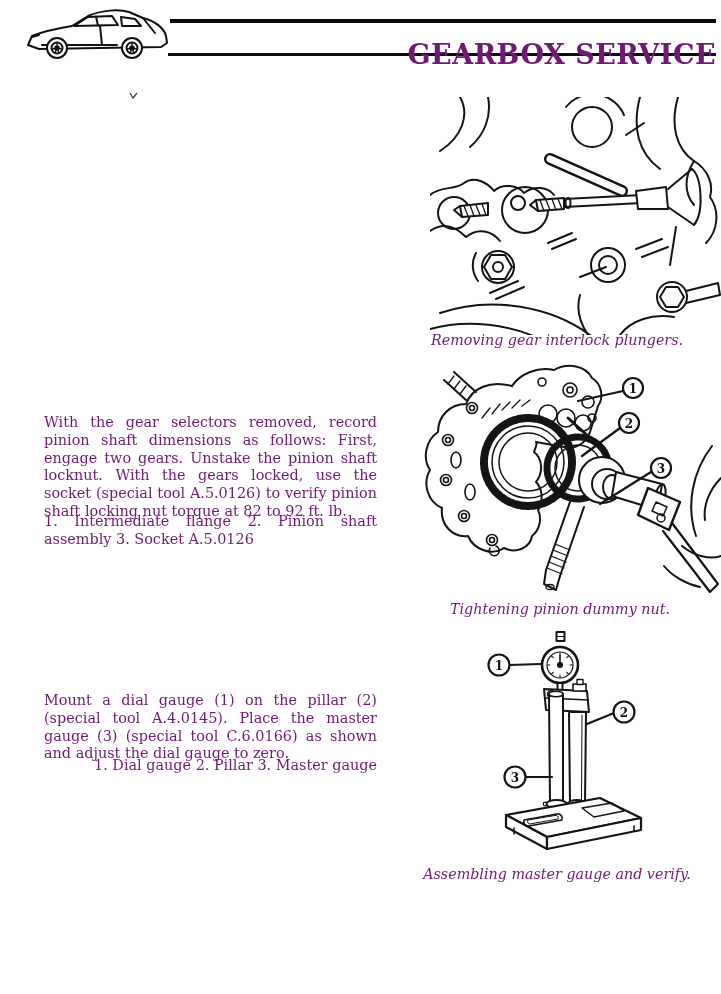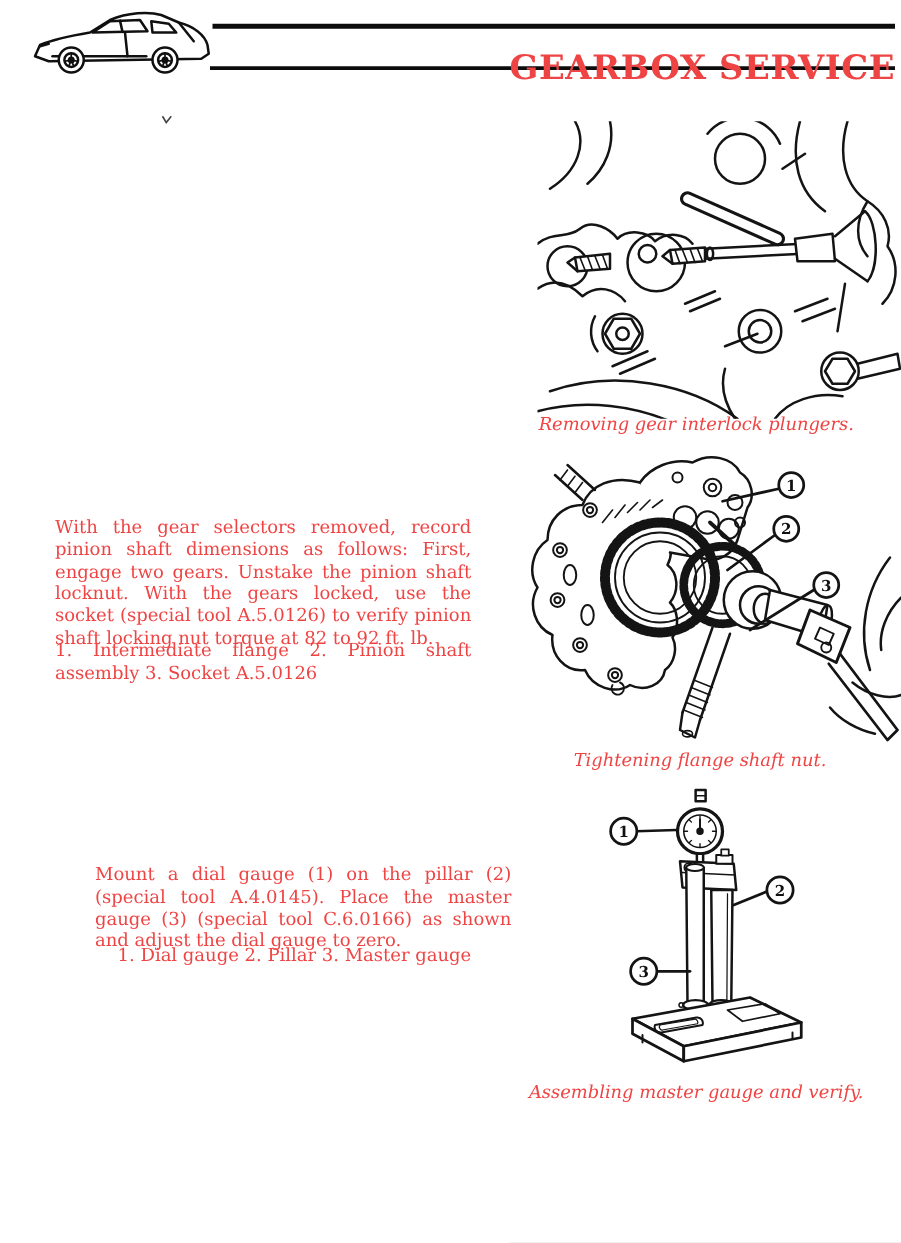--- a/index.html
+++ b/index.html
@@ -1,33 +1,33 @@
 <!DOCTYPE html>
 <html><head>
 <meta charset="utf-8">
 <style>
   html,body{margin:0;padding:0;background:#e8e8e8;}
   #page{
     position:relative;width:721px;height:994px;background:#ffffff;
-    font-family:"DejaVu Serif",serif;color:#ef4444;overflow:hidden;
+    font-family:"DejaVu Serif",serif;color:#701a75;overflow:hidden;
     margin:0 auto;
   }
   .abs{position:absolute;}
   
   .car-box{left:22px;top:5px;width:150px;height:60px;}
   .rule-top{left:170px;top:19px;width:546px;height:4px;background:#0c0c0c;}
   .rule-bottom{left:168px;top:53px;width:548px;height:3px;background:#0c0c0c;}
   .title{top:21px;right:5px;font-size:27px;font-weight:bold;letter-spacing:.5px;
          font-family:"DejaVu Serif",serif;white-space:nowrap;}
   
   .para{width:333px;text-align:justify;font-size:14.4px;line-height:17.8px;margin:0;}
   .p1{left:44px;top:176px;}
   .p2{left:44px;top:414px;}
   .legend2{left:44px;top:513px;}
-  .p3{left:44px;top:692px;margin-left:32px;}
+  .p3{left:44px;top:692px;}
   .legend3{left:44px;top:757px;text-align:right;}
   
   .fig{margin:0;padding:0;}
   .fig1{left:430px;top:97px;width:291px;height:238px;}
   .fig2{left:420px;top:360px;width:301px;height:235px;}
   .fig3{left:462px;top:627px;width:259px;height:232px;}
   .caption{font-style:italic;font-size:14.3px;text-align:center;margin:0;}
   .cap1{left:402px;top:332px;width:310px;}
   .cap2{left:405px;top:601px;width:310px;}
   .cap3{left:402px;top:866px;width:310px;}
@@ -199,21 +199,21 @@
           <circle cx="209" cy="63" r="10"></circle>
           <text x="209" y="67.5" text-anchor="middle">2</text>
         </g>
         <g>
           <circle cx="241" cy="108" r="10"></circle>
           <text x="241" y="112.5" text-anchor="middle">3</text>
         </g>
       </g>
     </svg>
   </figure>
-  <figcaption class="abs caption cap2">Tightening flange shaft nut.</figcaption>
+  <figcaption class="abs caption cap2">Tightening pinion dummy nut.</figcaption>
 
   <p class="abs para p3">Mount a dial gauge (1) on the pillar (2) (special tool A.4.0145). Place the master gauge (3) (special tool C.6.0166) as shown and adjust the dial gauge to zero.</p>
   <p class="abs para legend3">1. Dial gauge 2. Pillar 3. Master gauge</p>
 
   <figure class="abs fig fig3">
     <svg width="259" height="232" viewBox="0 0 259 232">
       <g stroke="#141414" stroke-width="2" fill="none" stroke-linecap="round" stroke-linejoin="round">
         <rect x="94.5" y="5" width="8" height="9" fill="#ffffff"></rect>
         <line x1="94.5" y1="9.5" x2="102.5" y2="9.5" stroke-width="1.2"></line>
         <circle cx="98" cy="38" r="18" stroke-width="2.6" fill="#ffffff"></circle>

